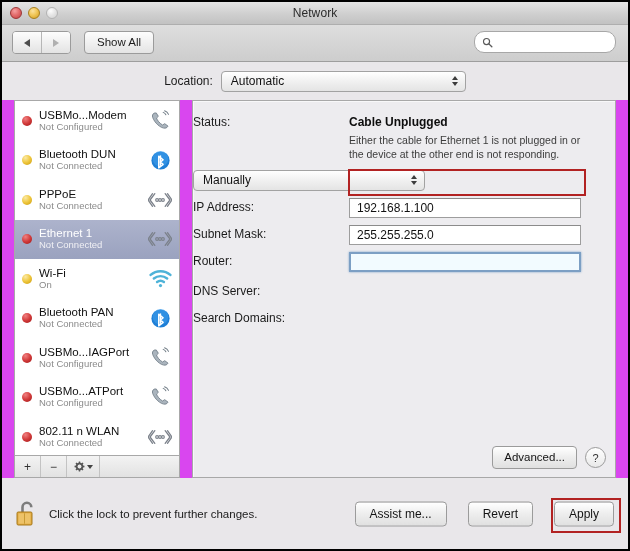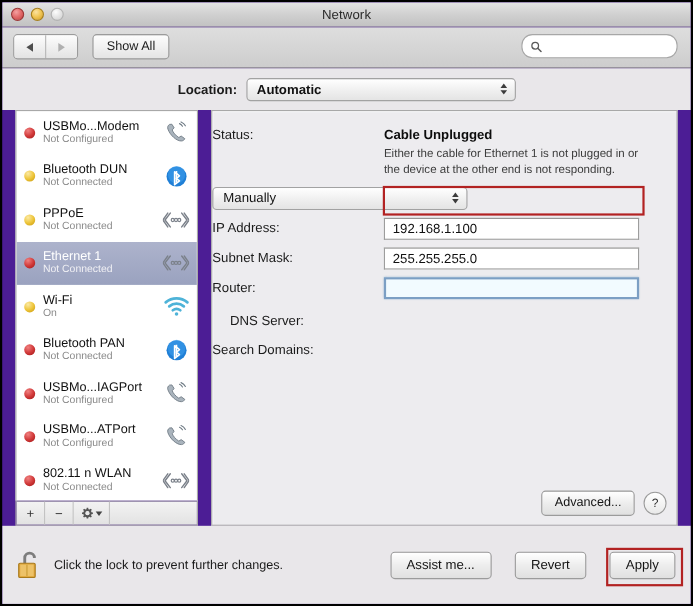--- a/index.html
+++ b/index.html
@@ -10,21 +10,21 @@
   body {
     font-family: "Liberation Sans", sans-serif;
     -webkit-font-smoothing: antialiased;
   }
   #window {
     position: relative;
     width: 630px;
     height: 551px;
     box-sizing: border-box;
     border: 2px solid #000;
-    background: #4c1d95;
+    background: #d946ef;
     overflow: hidden;
   }
 
   
   .titlebar {
     position: relative;
     height: 22px;
     background: linear-gradient(to bottom, #e4e4e4 0%, #cfcfcf 55%, #c2c2c2 100%);
     border-bottom: 1px solid #aeaeae;
   }
@@ -138,21 +138,20 @@
   }
 
   
   .locationrow {
     height: 38px;
     display: flex;
     align-items: center;
     justify-content: center;
     gap: 8px;
     background: #e9e7ea;
-    font-weight: bold;
   }
   .location-label {
     font-size: 12px;
     color: #1b1b1b;
   }
   .popup {
     position: relative;
     width: 245px;
     height: 21px;
     border: 1px solid #a2a2a2;
@@ -645,21 +644,21 @@
 
         <div class="frow">
           <div class="flabel">Router:</div>
           <div class="fvalue">
             <div class="textfield focused">
               <span></span>
             </div>
           </div>
         </div>
 
-        <div class="frow" style="margin-top:10px;padding-left:16px;">
+        <div class="frow" style="margin-top:10px;">
           <div class="flabel">DNS Server:</div>
           <div class="fvalue"><span></span></div>
         </div>
 
         <div class="frow" style="margin-top:8px;">
           <div class="flabel">Search Domains:</div>
           <div class="fvalue"><span></span></div>
         </div>
       </div>
 

